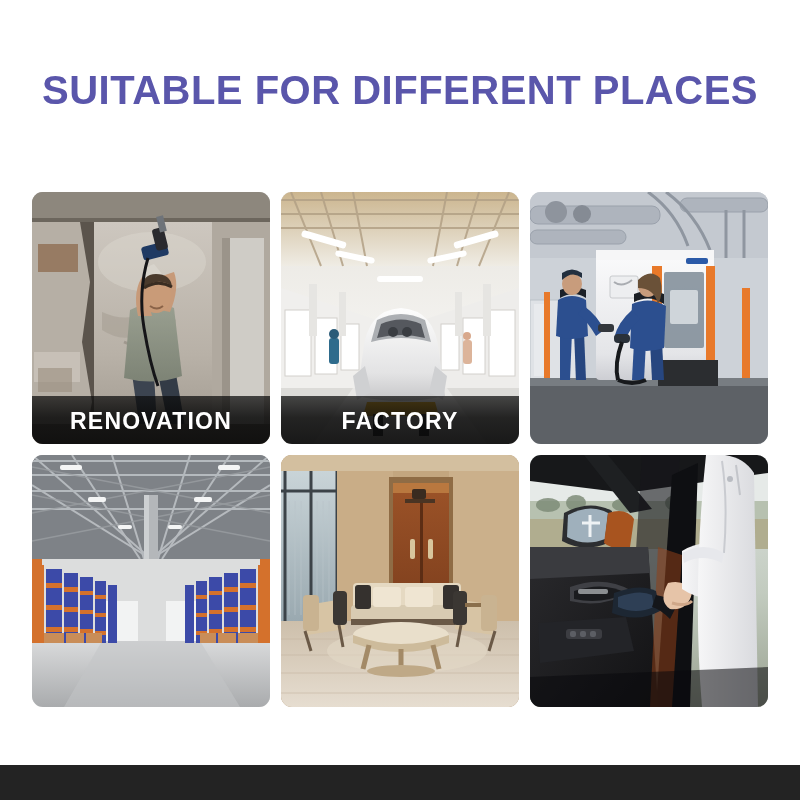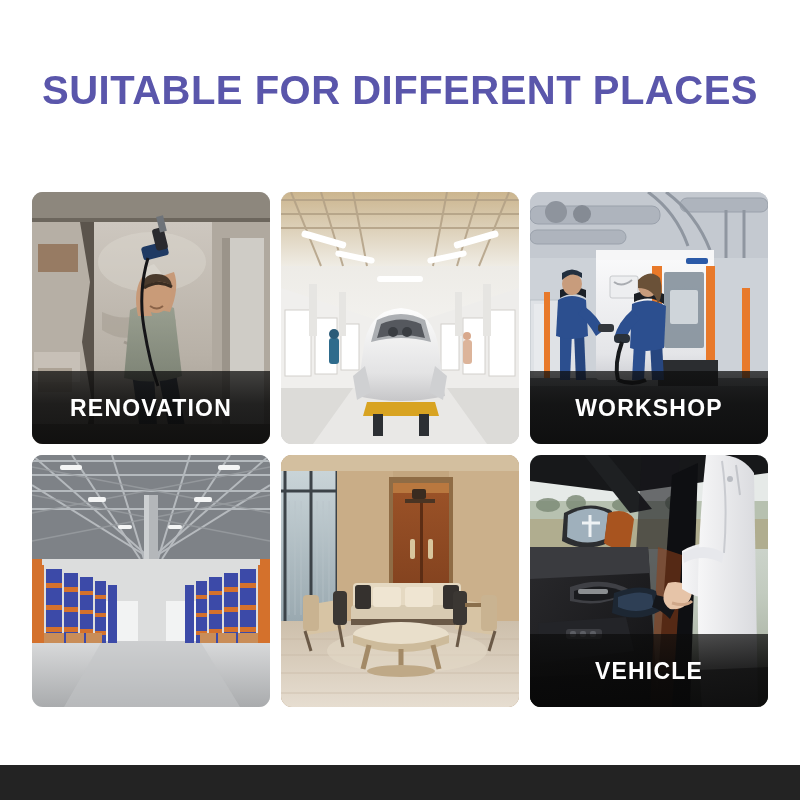--- a/index.html
+++ b/index.html
@@ -60,21 +60,21 @@
     position: absolute;
     inset: 0;
     overflow: hidden;
   }
 
   .label-band {
     position: absolute;
     left: 0;
     right: 0;
     bottom: 0;
-    height: 73px;
+    height: 48px;
     background: linear-gradient(to bottom, rgba(12,12,12,0.72) 0%, rgba(10,10,10,0.88) 45%, rgba(8,8,8,0.92) 100%);
     display: flex;
     align-items: center;
     justify-content: center;
   }
 
   .label-text {
     color: #ffffff;
     font-size: 23px;
     font-weight: bold;
@@ -253,20 +253,23 @@
             <rect x="92" y="222" width="10" height="22" fill="#2c2f33"></rect>
             <rect x="138" y="222" width="10" height="22" fill="#2c2f33"></rect>
 
             <rect x="48" y="146" width="10" height="26" rx="3" fill="#2e6b8c"></rect>
             <circle cx="53" cy="142" r="5" fill="#2a5b78"></circle>
             <rect x="182" y="148" width="9" height="24" rx="3" fill="#dcb49a"></rect>
             <circle cx="186" cy="144" r="4" fill="#d8a88c"></circle>
           </svg>
         </div>
       </div>
+      <div class="label-band">
+        <span class="label-text">FACTORY</span>
+      </div>
     </div>
 
     <div class="card">
       <div class="photo">
         <div class="scene">
           <svg viewBox="0 0 238 252" preserveAspectRatio="none">
             <defs>
               <linearGradient id="w_bg" x1="0" y1="0" x2="0" y2="1">
                 <stop offset="0%" stop-color="#d7dbe0"></stop>
                   <stop offset="100%" stop-color="#b9bec6"></stop>
@@ -334,23 +337,20 @@
             <path d="M104 110 q16 -8 30 2 l0 -10 q-15 -7 -30 0 Z" fill="#1b1f25"></path>
             <path d="M102 118 q-14 12 -18 28 l10 5 q6 -16 16 -24 Z" fill="#2c4f8f"></path>
             <ellipse cx="118" cy="94" rx="10" ry="11" fill="#c89c7c"></ellipse>
             <path d="M108 88 q12 -12 22 -2 q4 16 -2 26 q-4 -16 -20 -16 Z" fill="#6a5138"></path>
 
             <rect x="84" y="142" width="16" height="9" rx="4" fill="#2a3139"></rect>
             <path d="M92 150 q-8 22 -4 38" stroke="#17191c" stroke-width="4" fill="none"></path>
             <path d="M88 188 q14 6 28 0" stroke="#17191c" stroke-width="4" fill="none"></path>
           </svg>
         </div>
-      </div>
-      <div class="label-band">
-        <span class="label-text">WORKSHOP</span>
       </div>
     </div>
 
     <div class="card">
       <div class="photo">
         <div class="scene">
           <svg viewBox="0 0 238 252" preserveAspectRatio="none">
             <defs>
               <linearGradient id="h_bg" x1="0" y1="0" x2="0" y2="1">
                 <stop offset="0%" stop-color="#8f9296"></stop>
@@ -638,22 +638,19 @@
             <path d="M176 0 q34 -4 48 18 l4 234 L172 252 q-10 -120 4 -252 Z" fill="url(#v_jacket)"></path>
             <path d="M192 6 q6 40 2 92" stroke="#c9cbd0" stroke-width="2" fill="none"></path>
             <path d="M206 10 L210 40" stroke="#c3c5ca" stroke-width="2" fill="none"></path>
             <circle cx="200" cy="24" r="3" fill="#b9bcc2"></circle>
             <path d="M152 98 q22 -12 42 0 l-2 10 q-20 -10 -38 0 Z" fill="#e7e8ec"></path>
 
             <path d="M0 222 L238 212 L238 252 L0 252 Z" fill="#0a0a0c" opacity="0.55"></path>
           </svg>
         </div>
       </div>
-      <div class="label-band">
-        <span class="label-text">VEHICLE</span>
-      </div>
     </div>
 
   </div>
 
   <div class="footer-band"></div>
 
 </div>
 
 </body></html>

